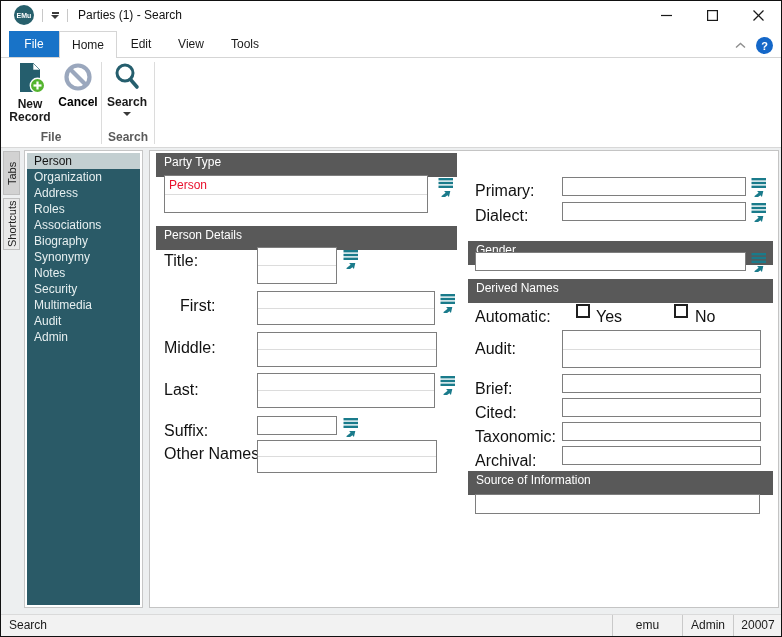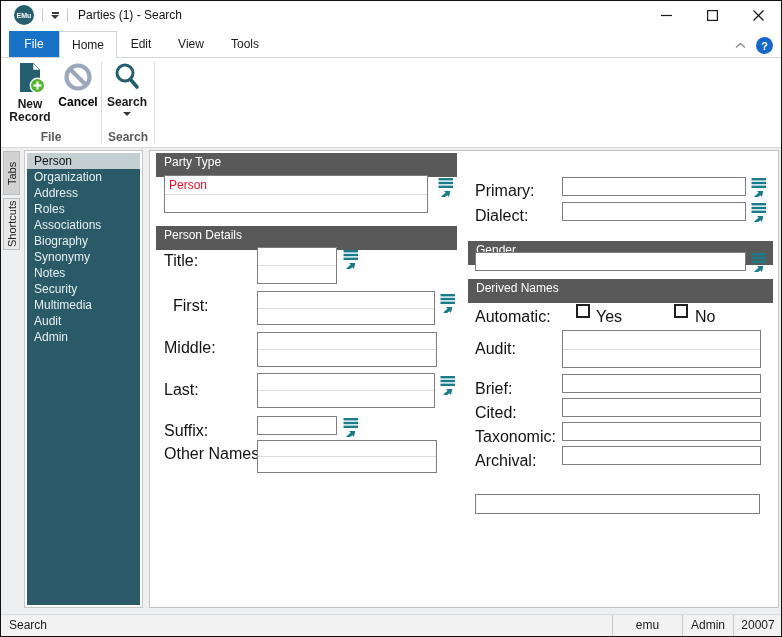--- a/index.html
+++ b/index.html
@@ -211,21 +211,21 @@
       </div>
       <svg class="lookup" style="left:193px; top:98px;" viewBox="0 0 18 20">
         <rect x="0.5" y="1" width="14.5" height="2.4" fill="#1A7B8B"></rect>
           <rect x="0.5" y="4.8" width="14.5" height="2.4" fill="#1A7B8B"></rect>
           <rect x="0.5" y="8.6" width="14.5" height="2.4" fill="#1A7B8B"></rect>
         <g transform="rotate(-38 8 15.5)">
             <path d="M2 15.5 h5.5 v-2.4 l4.8 3.9 -4.8 3.9 v-2.4 h-5.5 z" fill="#1A7B8B"></path>
           </g>
       </svg>
 
-      <div class="flabel" style="left:23px; top:146px;">First:</div>
+      <div class="flabel" style="left:30px; top:146px;">First:</div>
       <div class="gridbox" style="left:107px; top:140px; width:178px; height:34px;">
         <div class="grow"></div>
           <div class="grow"></div>
       </div>
       <svg class="lookup" style="left:290px; top:142px;" viewBox="0 0 18 20">
         <rect x="0.5" y="1" width="14.5" height="2.4" fill="#1A7B8B"></rect>
           <rect x="0.5" y="4.8" width="14.5" height="2.4" fill="#1A7B8B"></rect>
           <rect x="0.5" y="8.6" width="14.5" height="2.4" fill="#1A7B8B"></rect>
         <g transform="rotate(-38 8 15.5)">
             <path d="M2 15.5 h5.5 v-2.4 l4.8 3.9 -4.8 3.9 v-2.4 h-5.5 z" fill="#1A7B8B"></path>
@@ -322,20 +322,21 @@
 
       <div class="flabel" style="left:325px; top:253px;">Cited:</div>
       <input class="tbox" style="left: 412px; top: 247px; width: 199px; height: 19px;" value="">
 
       <div class="flabel" style="left:325px; top:277px;">Taxonomic:</div>
       <input class="tbox" style="left: 412px; top: 271px; width: 199px; height: 19px;" value="">
 
       <div class="flabel" style="left:325px; top:301px;">Archival:</div>
       <input class="tbox" style="left: 412px; top: 295px; width: 199px; height: 19px;" value="">
 
+      <div class="sect-hdr" style="left:318px; top:320px; width:305px;">Source of Information</div>
       <input class="tbox" style="left: 325px; top: 343px; width: 285px; height: 20px;" value="">
 
     </div>
   </div>
 
   <div class="statusbar">
     <span class="sb-left">Search</span>
     <span class="sb-seg seg-user">emu</span>
     <span class="sb-seg seg-group">Admin</span>
     <span class="sb-seg seg-port">20007</span>

